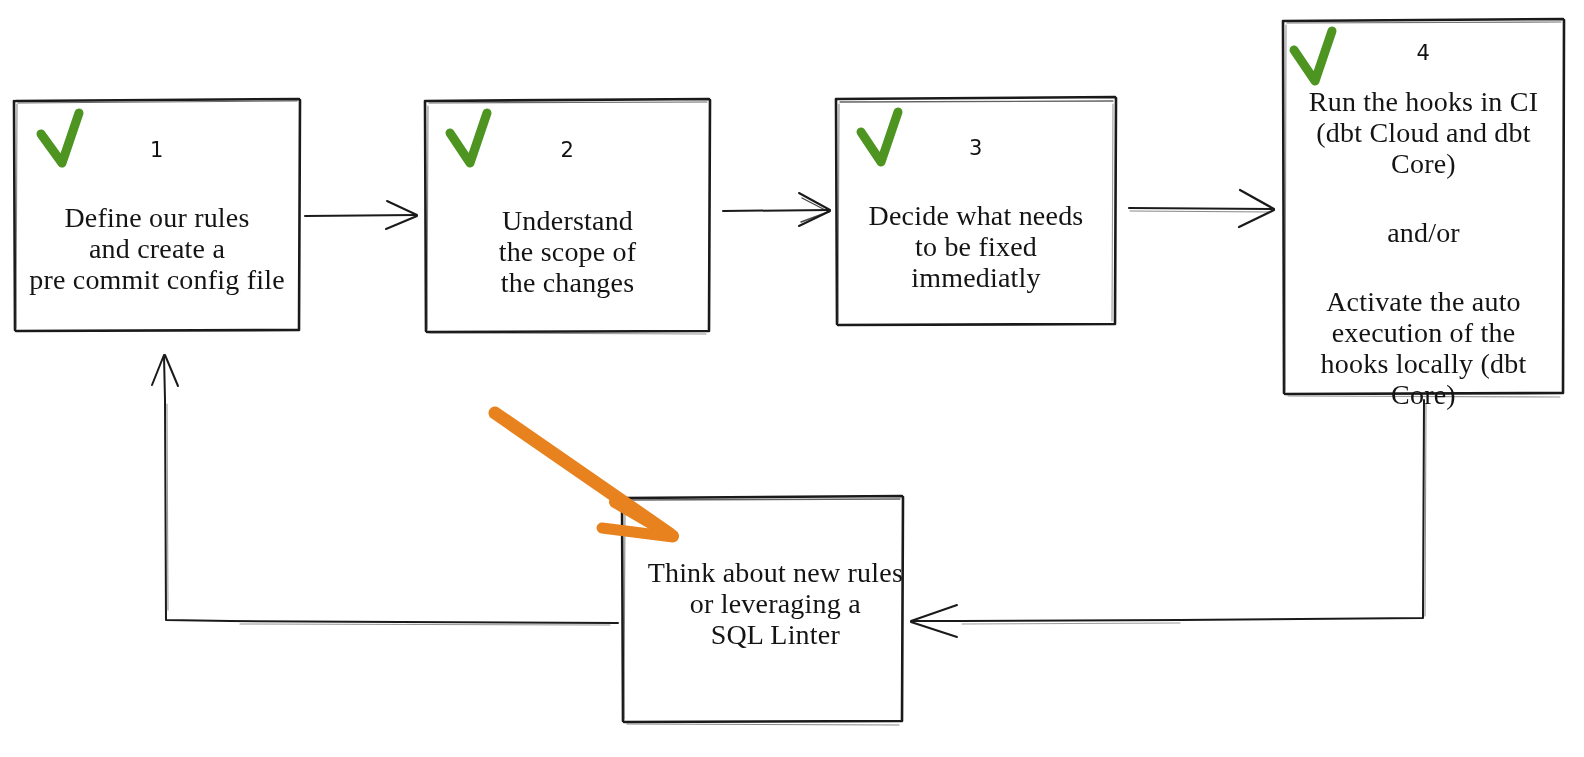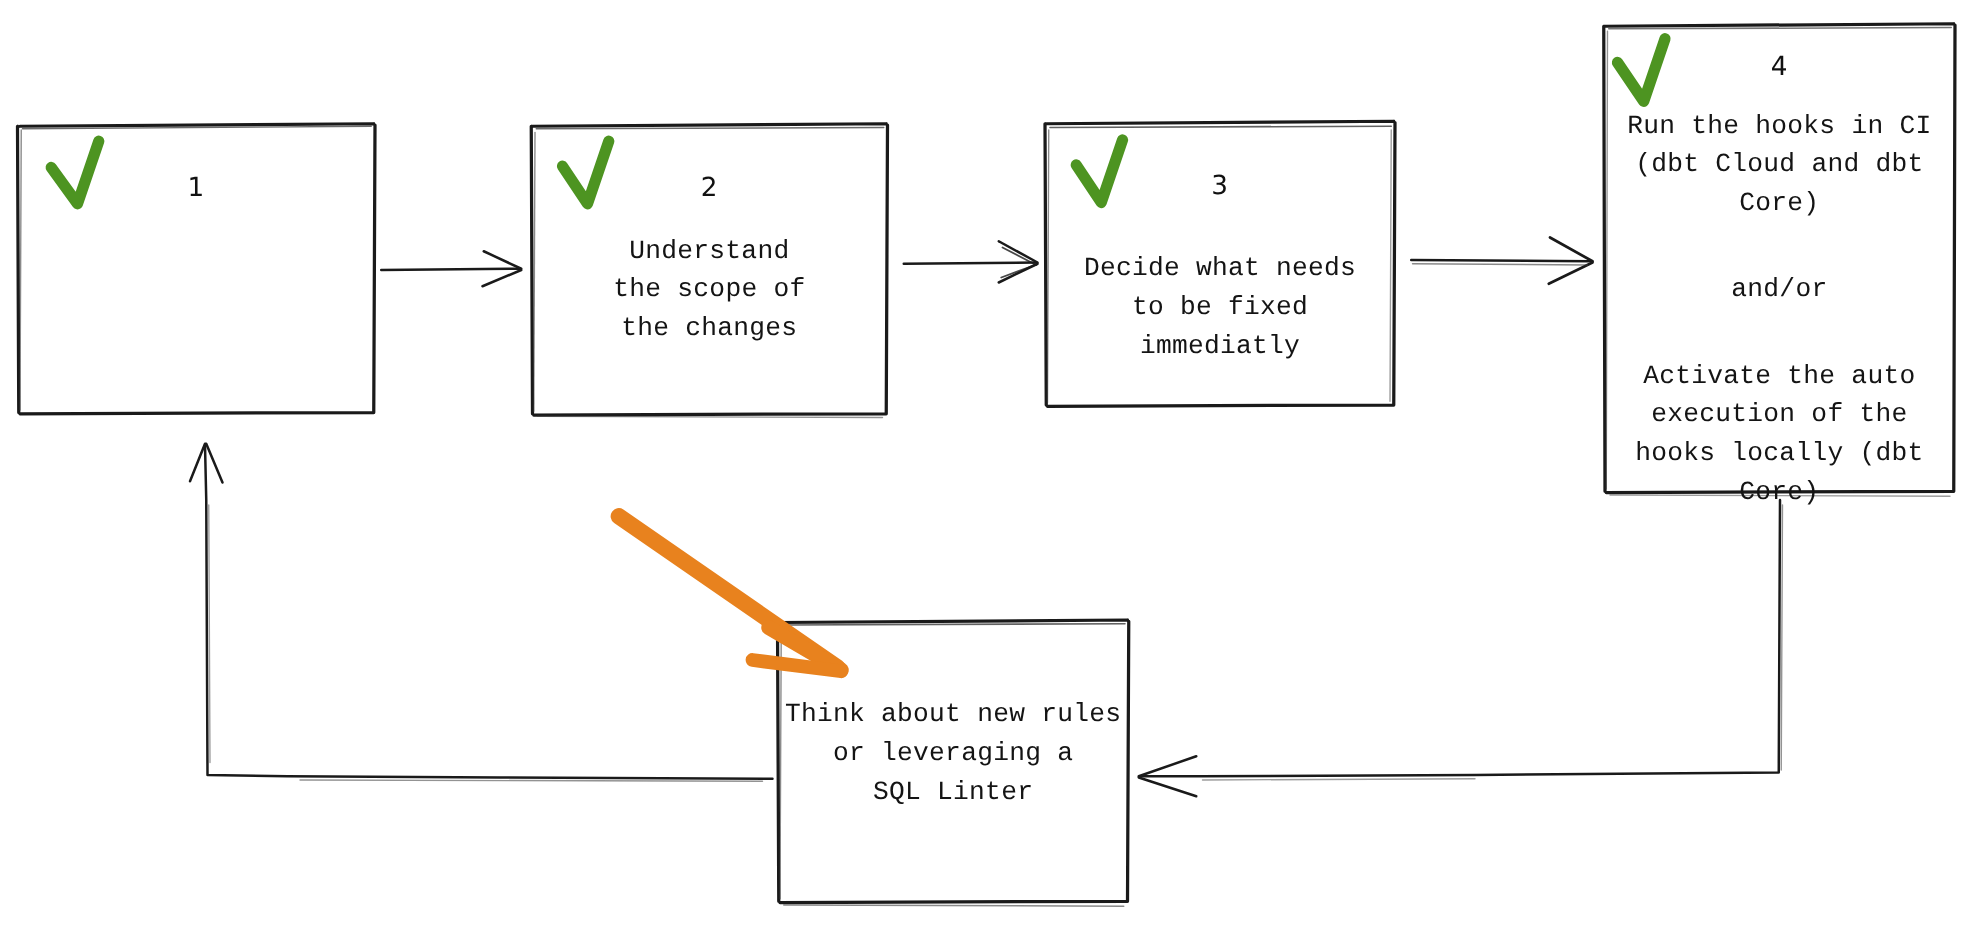--- a/index.html
+++ b/index.html
@@ -39,22 +39,22 @@
     align-items: center;
   }
   .step-num {
     position: absolute;
     font-family: "DejaVu Sans", sans-serif;
     font-size: 21px;
     color: #111111;
     letter-spacing: 0.5px;
   }
   .node-text {
-    font-family: Liberation Mono, monospace;
-    font-size: 21px;
+    font-family: Liberation Serif, serif;
+    font-size: 28px;
     line-height: 31px;
     color: #141414;
     text-align: center;
     white-space: pre-line;
     letter-spacing: 0.2px;
   }
   .node-text.sub {
     margin-top: 12px;
   }
   .gap-s { height: 26px; }
@@ -152,25 +152,30 @@
     <g>
       <path d="M861,132 L881,162 L898,112" fill="none" stroke="#4d9421" stroke-width="9" stroke-linecap="round" stroke-linejoin="round"></path>
     </g>
     <g>
       <path d="M1294,50 L1315,81 L1332,31" fill="none" stroke="#4d9421" stroke-width="9" stroke-linecap="round" stroke-linejoin="round"></path>
     </g>
   </svg>
 
   <div class="node" style="left:14px; top:100px; width:286px; height:231px;">
     <div class="step-num" style="left:0; right:0; top:38px; text-align:center;">1</div>
+    <div class="node-inner" style="top:102px;">
+      <div class="node-text">Define our rules
+and create a
+pre commit config file</div>
+    </div>
   </div>
 
   <div class="node" style="left:425px; top:100px; width:285px; height:232px;">
     <div class="step-num" style="left:0; right:0; top:38px; text-align:center;">2</div>
-    <div class="node-inner" style="top:86px;">
+    <div class="node-inner" style="top:105px;">
       <div class="node-text">Understand
 the scope of
 the changes</div>
     </div>
   </div>
 
   <div class="node" style="left:836px; top:98px; width:280px; height:227px;">
     <div class="step-num" style="left:0; right:0; top:38px; text-align:center;">3</div>
     <div class="node-inner" style="top:102px;align-items:center;">
       <div class="node-text">Decide what needs
@@ -189,20 +194,20 @@
       <div class="node-text sub">and/or</div>
       <div class="gap-s"></div>
       <div class="node-text sub">Activate the auto
 execution of the
 hooks locally (dbt
 Core)</div>
     </div>
   </div>
 
   <div class="node" style="left:622px; top:497px; width:281px; height:225px;">
-    <div class="node-inner" style="top:60px;">
+    <div class="node-inner" style="top:60px;align-items:flex-end;">
       <div class="node-text">Think about new rules
 or leveraging a
 SQL Linter</div>
     </div>
   </div>
 
 </div>
 
 </body></html>

